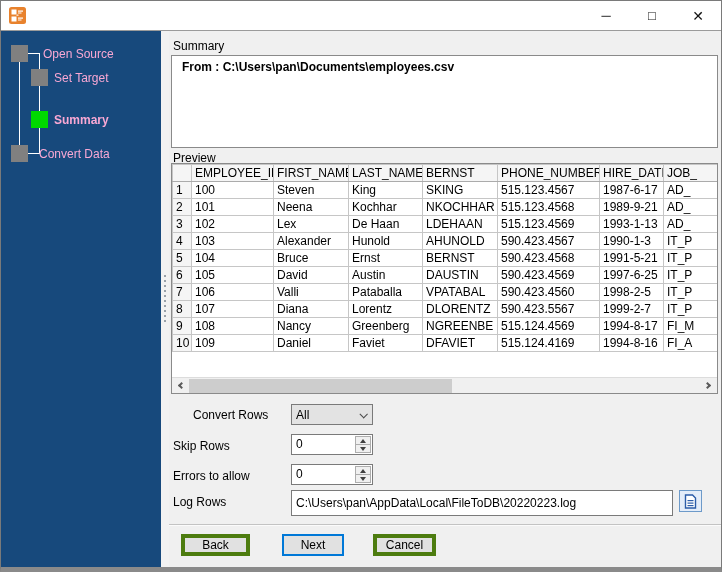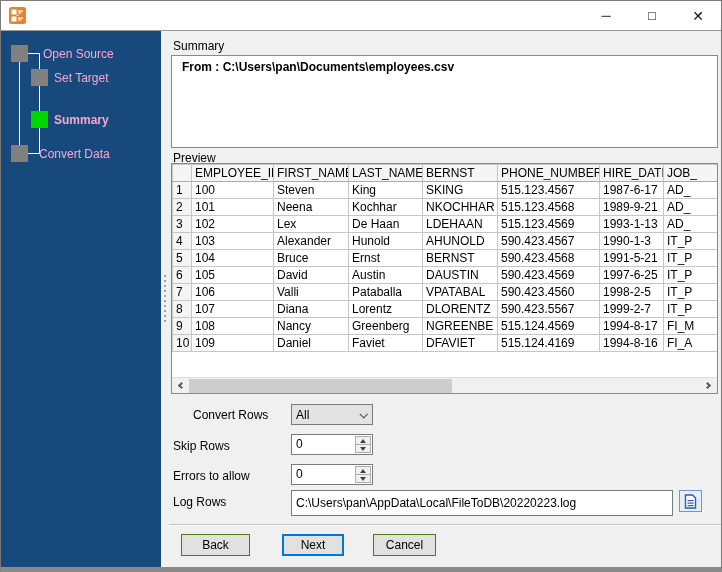--- a/index.html
+++ b/index.html
@@ -86,21 +86,21 @@
     border-top:4px solid #404040; }
   .logfile-input { position:absolute; left:122px; top:459px; width:382px; height:22px;
     border:1px solid #7a7a7a; background:#ffffff; font:12px "Liberation Sans","DejaVu Sans",sans-serif;
     padding:12px 4px; }
   .browse-btn { position:absolute; left:510px; top:459px; width:23px; height:22px;
     background:#e4edf9; border:1px solid #6d9ac9; display:flex; align-items:center; justify-content:center; }
   
   .divider { position:absolute; left:0; right:0; top:493px; height:2px;
     border-top:1px solid #c3c3c3; border-bottom:1px solid #fbfbfb; }
   .btn { position:absolute; top:503px; height:22px; background:#e1e1e1;
-    border:1px solid #4d7c0f; display:flex; align-items:center; justify-content:center;
+    border:4px solid #4d7c0f; display:flex; align-items:center; justify-content:center;
     font-size:12px; }
   .btn-back { left:12px; width:69px; }
   .btn-next { left:113px; width:62px; border:2px solid #0078d7; }
   .btn-cancel { left:204px; width:63px; }
 </style>
 </head>
 <body>
 
 <div class="window">
 

